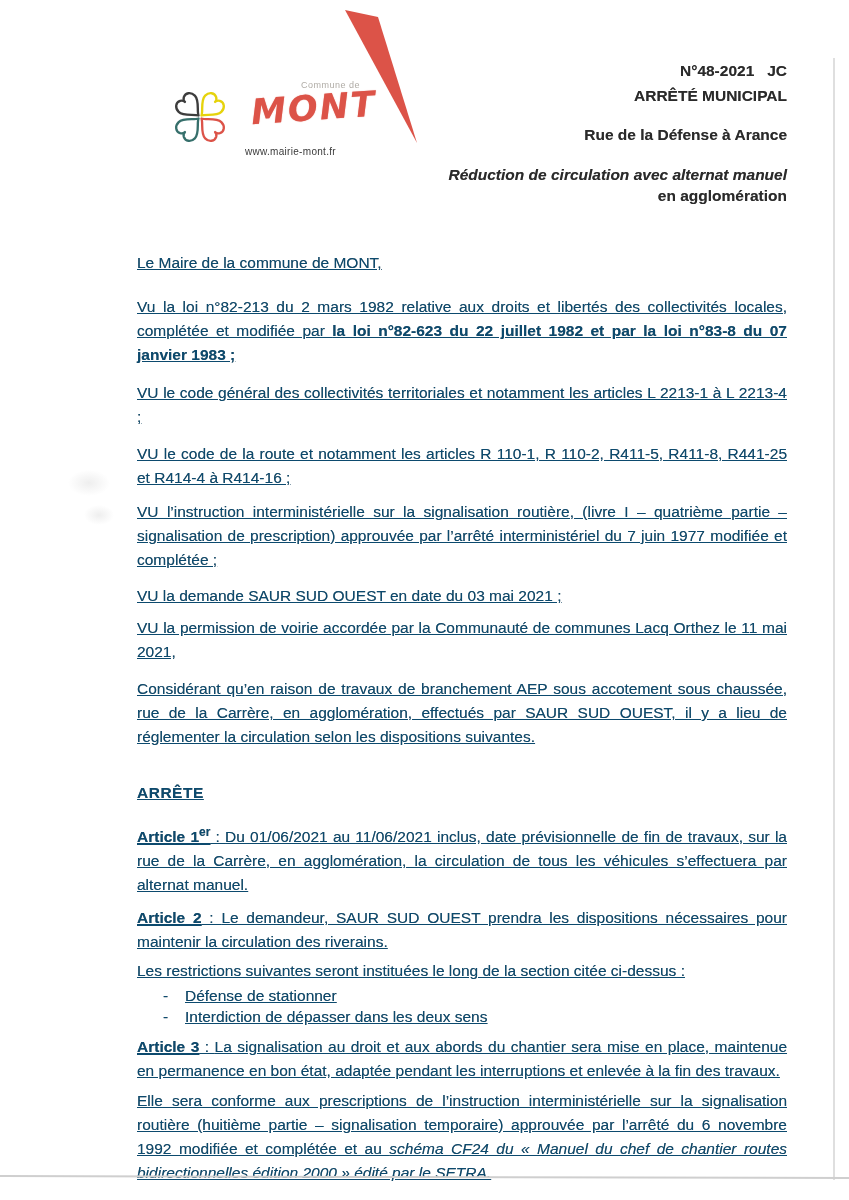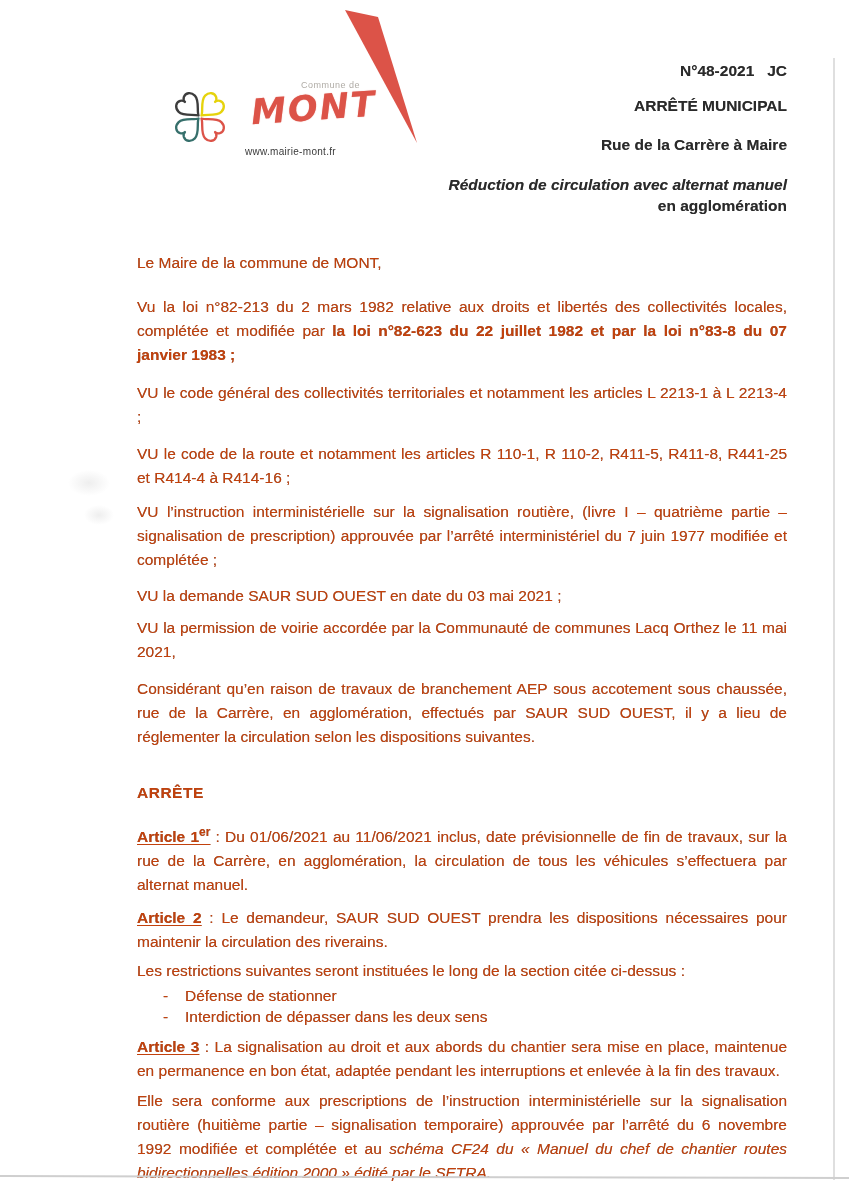--- a/index.html
+++ b/index.html
@@ -34,31 +34,32 @@
   }
   .accent-stroke { position: absolute; left: 344px; top: 8px; width: 76px; height: 140px; }
 
   
   .header-block {
     position: absolute; top: 60px; right: 62px;
     text-align: right; font-size: 15.5px; font-weight: bold;
     color: #2a2a2a; line-height: 21px;
     text-shadow: 0 0 .5px rgba(42,42,42,.5);
   }
-  .h-num { margin-bottom: 14px; }
+  .h-num { margin-bottom: 4px; }
   .h-subject { margin-top: 18px; }
   .h-desc { margin-top: 19px; font-style: italic; }
 
   
   .doc-body {
     position: absolute; left: 137px; top: 251px; width: 650px;
     font-size: 15.5px; line-height: 24px;
     text-align: justify;
-    color: #c2410c;
+    color: #0c4a6e;
     text-shadow: 0 0 .5px rgba(34,34,34,.55);
+    text-decoration: underline;
   }
   .doc-body p { margin: 0 0 12px 0; }
   p.salutation   { margin-bottom: 20px; }
   p.visa1        { margin-bottom: 14px; }
   p.visa2        { margin-bottom: 13px; }
   p.visa3        { margin-bottom: 10px; }
   p.visa4        {  }
   p.visa5        { margin-bottom: 8px;  }
   p.visa6        { margin-bottom: 13px; }
   p.considerant  { margin-bottom: 12px; }
@@ -114,21 +115,21 @@
     <div class="commune-url">www.mairie-mont.fr</div>
   </div>
 
   <svg class="accent-stroke" viewBox="0 0 76 140" aria-hidden="true">
     <polygon points="1,2 34,9 73,135" fill="#dc5348"></polygon>
   </svg>
 
   <div class="header-block">
     <div class="h-num">N°48-2021 &nbsp; JC</div>
     <div class="h-type">ARRÊTÉ MUNICIPAL</div>
-    <div class="h-subject">Rue de la Carrère à Maire</div>
+    <div class="h-subject">Rue de la Défense à Arance</div>
     <div class="h-desc">Réduction de circulation avec alternat manuel</div>
     <div class="h-desc2">en agglomération</div>
   </div>
 
   <div class="doc-body">
 
     <p class="salutation">Le Maire de la commune de MONT,</p>
 
     <p class="visa1"><span>Vu la loi n°82-213 du 2 mars 1982 relative aux droits et libertés des collectivités locales, complétée et modifiée par </span><span class="bold-span">la loi n°82-623 du 22 juillet 1982 et par la loi n°83-8 du 07 janvier 1983 ;</span></p>
 

